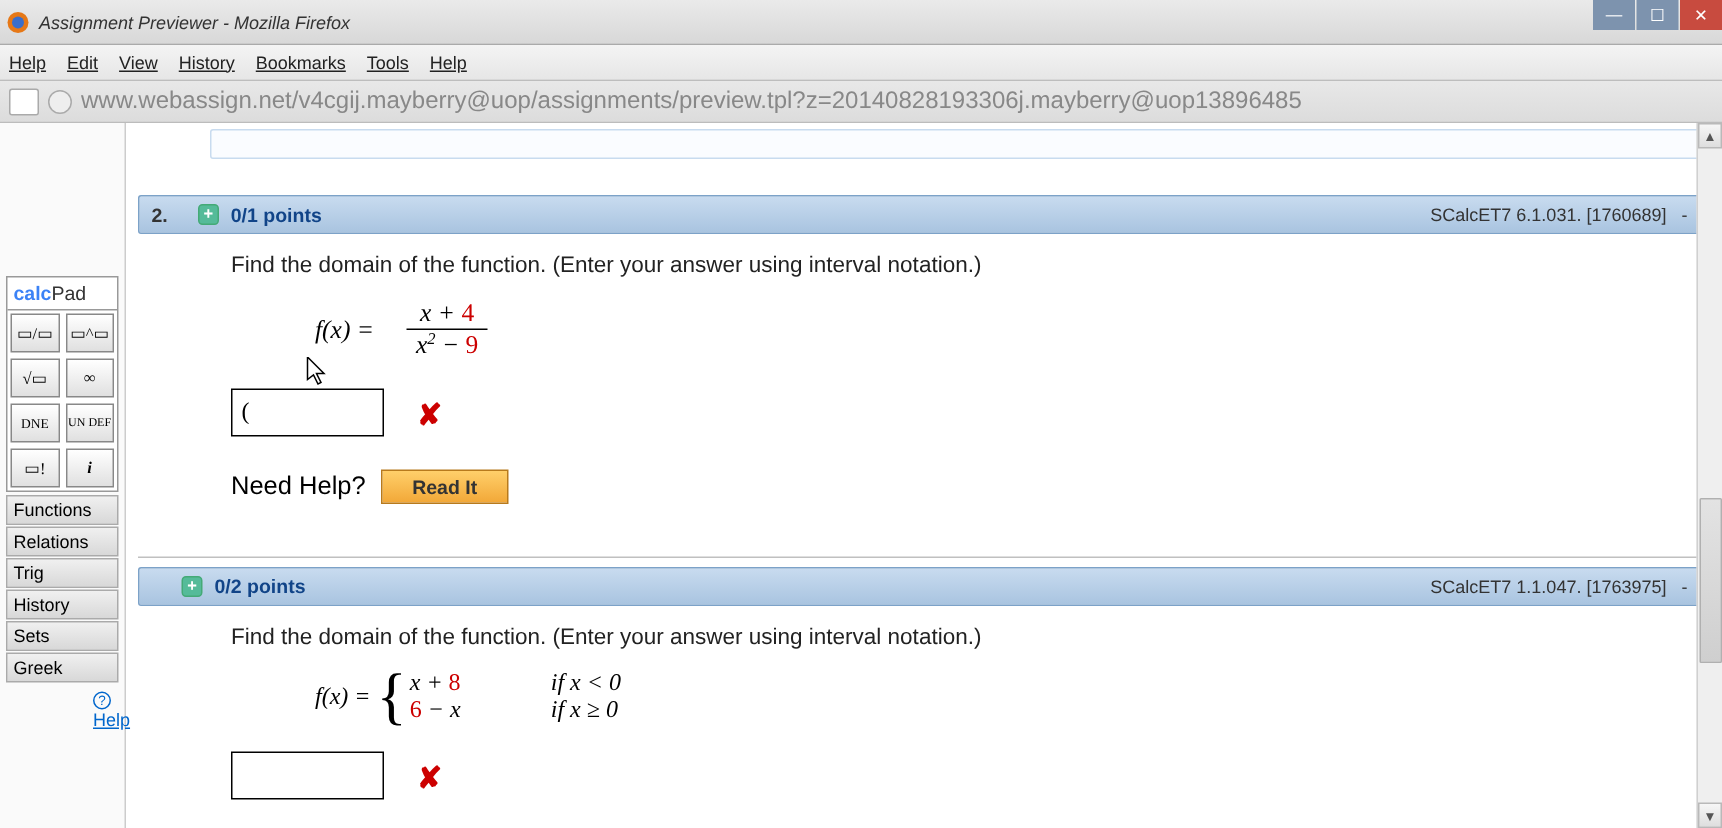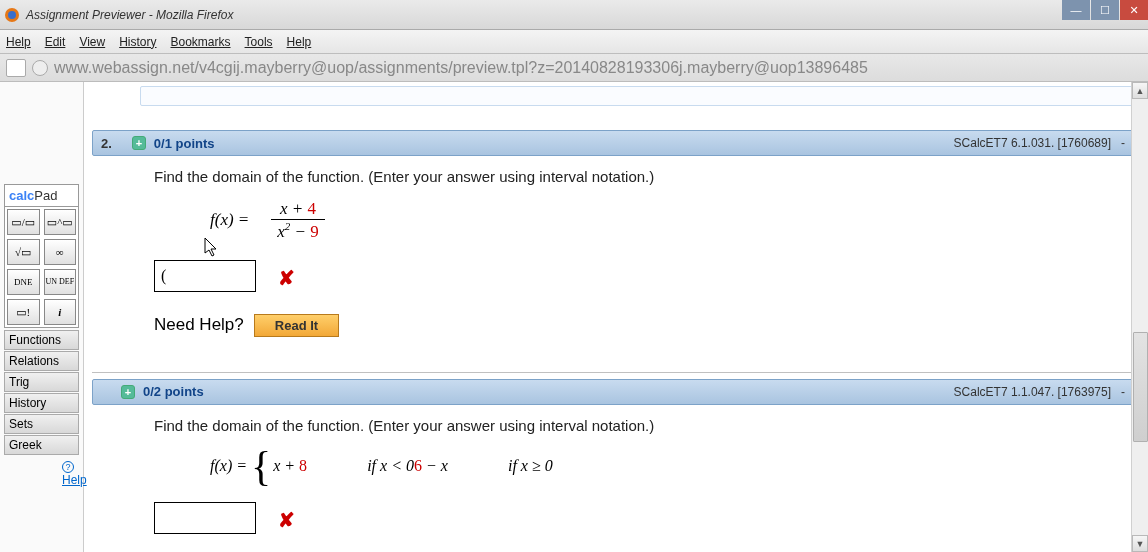--- a/index.html
+++ b/index.html
@@ -48,21 +48,21 @@
 .red { color:#c00; font-style:normal; }
 .ansbox { width:102px; height:32px; border:1.5px solid #000; margin-top:18px; display:flex; align-items:center; padding:0 6px; font-family:"Times New Roman",serif; font-size:16px;}
 .ansrow { display:flex; align-items:center; }
 .xwrong { color:#c00; font-size:20px; font-weight:bold; margin-left:22px; margin-top:22px;}
 .needhelp { margin-top:22px; display:flex; align-items:center;}
 .needhelp-lbl { color:#000000; font-size:17px; font-weight:500; margin-right:10px;}
 .readit { background:linear-gradient(#ffcf6a,#f2a838); border:1px solid #b87a1c; padding:3px 20px; font-size:13px; font-weight:bold; color:#333;}
 .qdiv { height:12px; border-bottom:1px solid #c0c0c0; margin:6px 0 0 0;}
 .piecewise { display:flex; align-items:center; margin-left:56px; font-family:"Times New Roman",serif; font-style:italic; font-size:16px;}
 .brace { font-size:42px; margin:0 2px 0 4px; font-style:normal; font-family:serif; line-height:36px;}
-.cases { display:flex; flex-direction:row; }
+.cases { display:flex; flex-direction:column; }
 .caseline { display:flex; }
 .caseline .expr { width:72px; }
 .caseline .cond { margin-left:22px; }
 .scrollbar { position:absolute; top:82px; right:0; width:17px; bottom:0; background:#efefef; border-left:1px solid #d0d0d0;}
 .sbtn { height:17px; background:linear-gradient(#f6f6f6,#dedede); border:1px solid #b9b9b9; display:flex; align-items:center; justify-content:center; font-size:9px; color:#555;}
 .sthumb { position:absolute; top:250px; width:15px; left:1px; height:110px; background:linear-gradient(#e3e3e3,#cfcfcf); border:1px solid #b0b0b0; border-radius:1px;}
 .topstub { height:20px; border:1px solid #c8dbef; border-radius:2px; margin:0 0 0 48px; background:#fafcff;}
 .cursor-arrow { position:absolute; width:14px; height:20px; pointer-events:none; }
 </style>
 </head>

